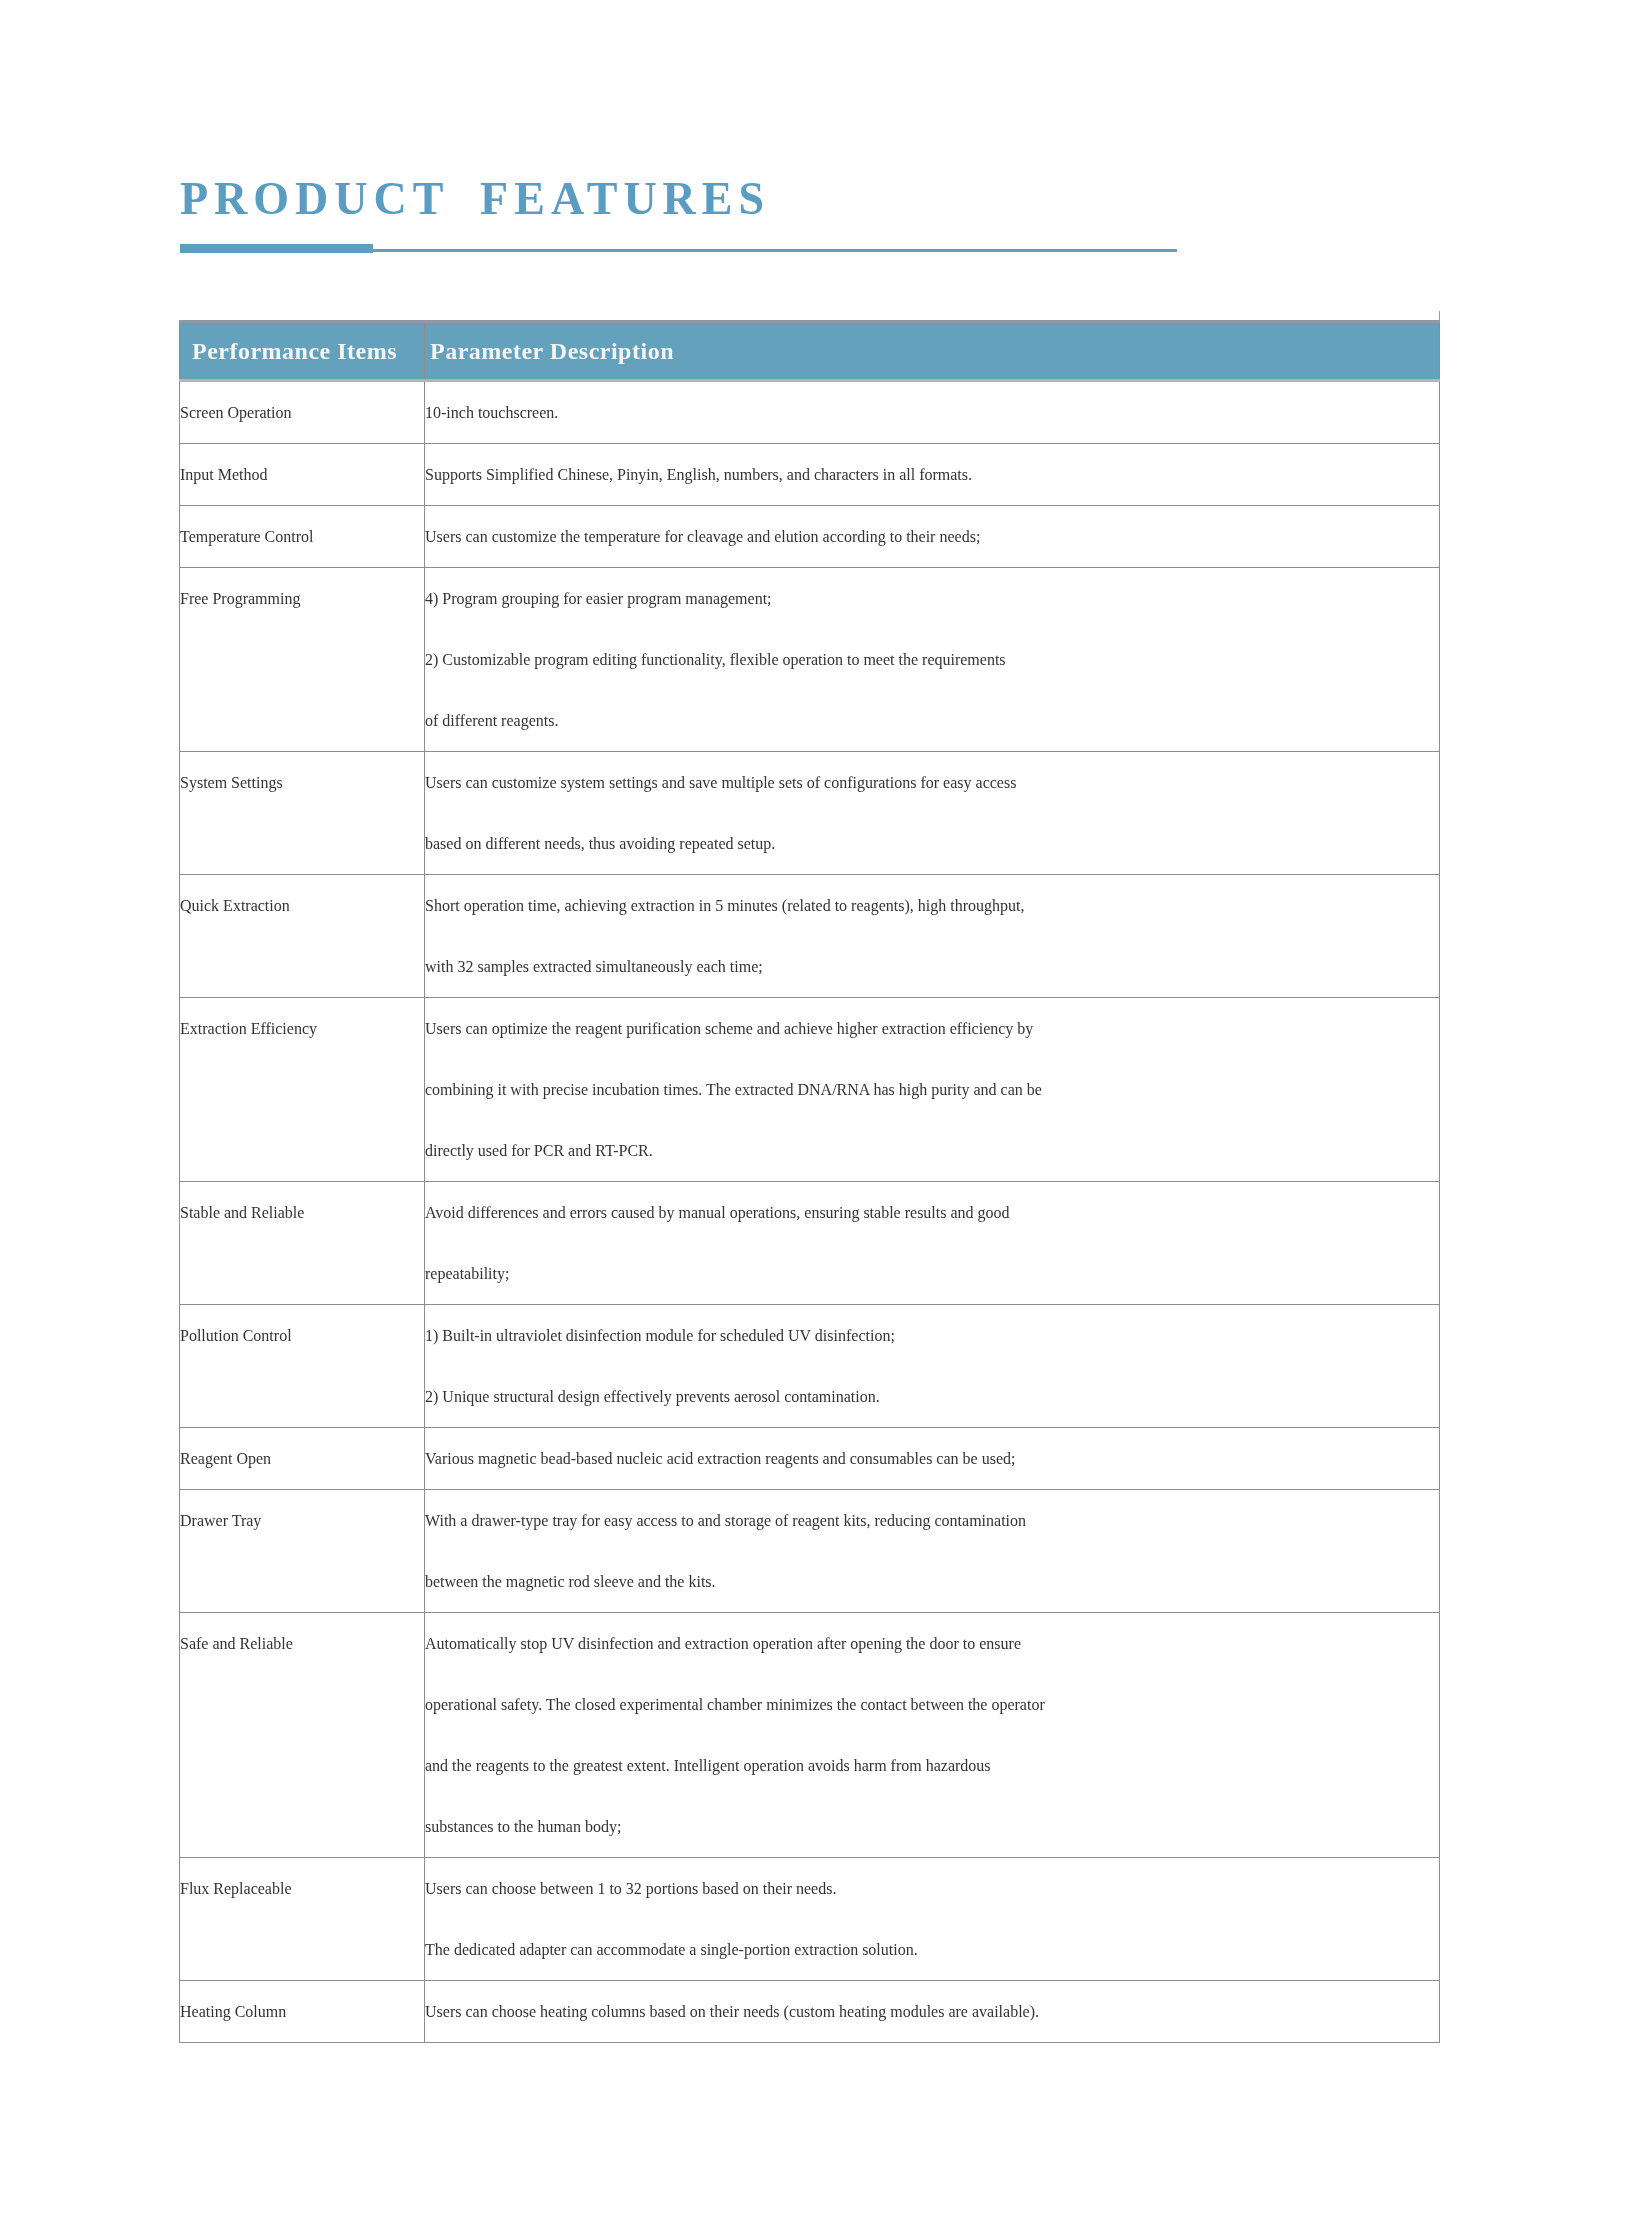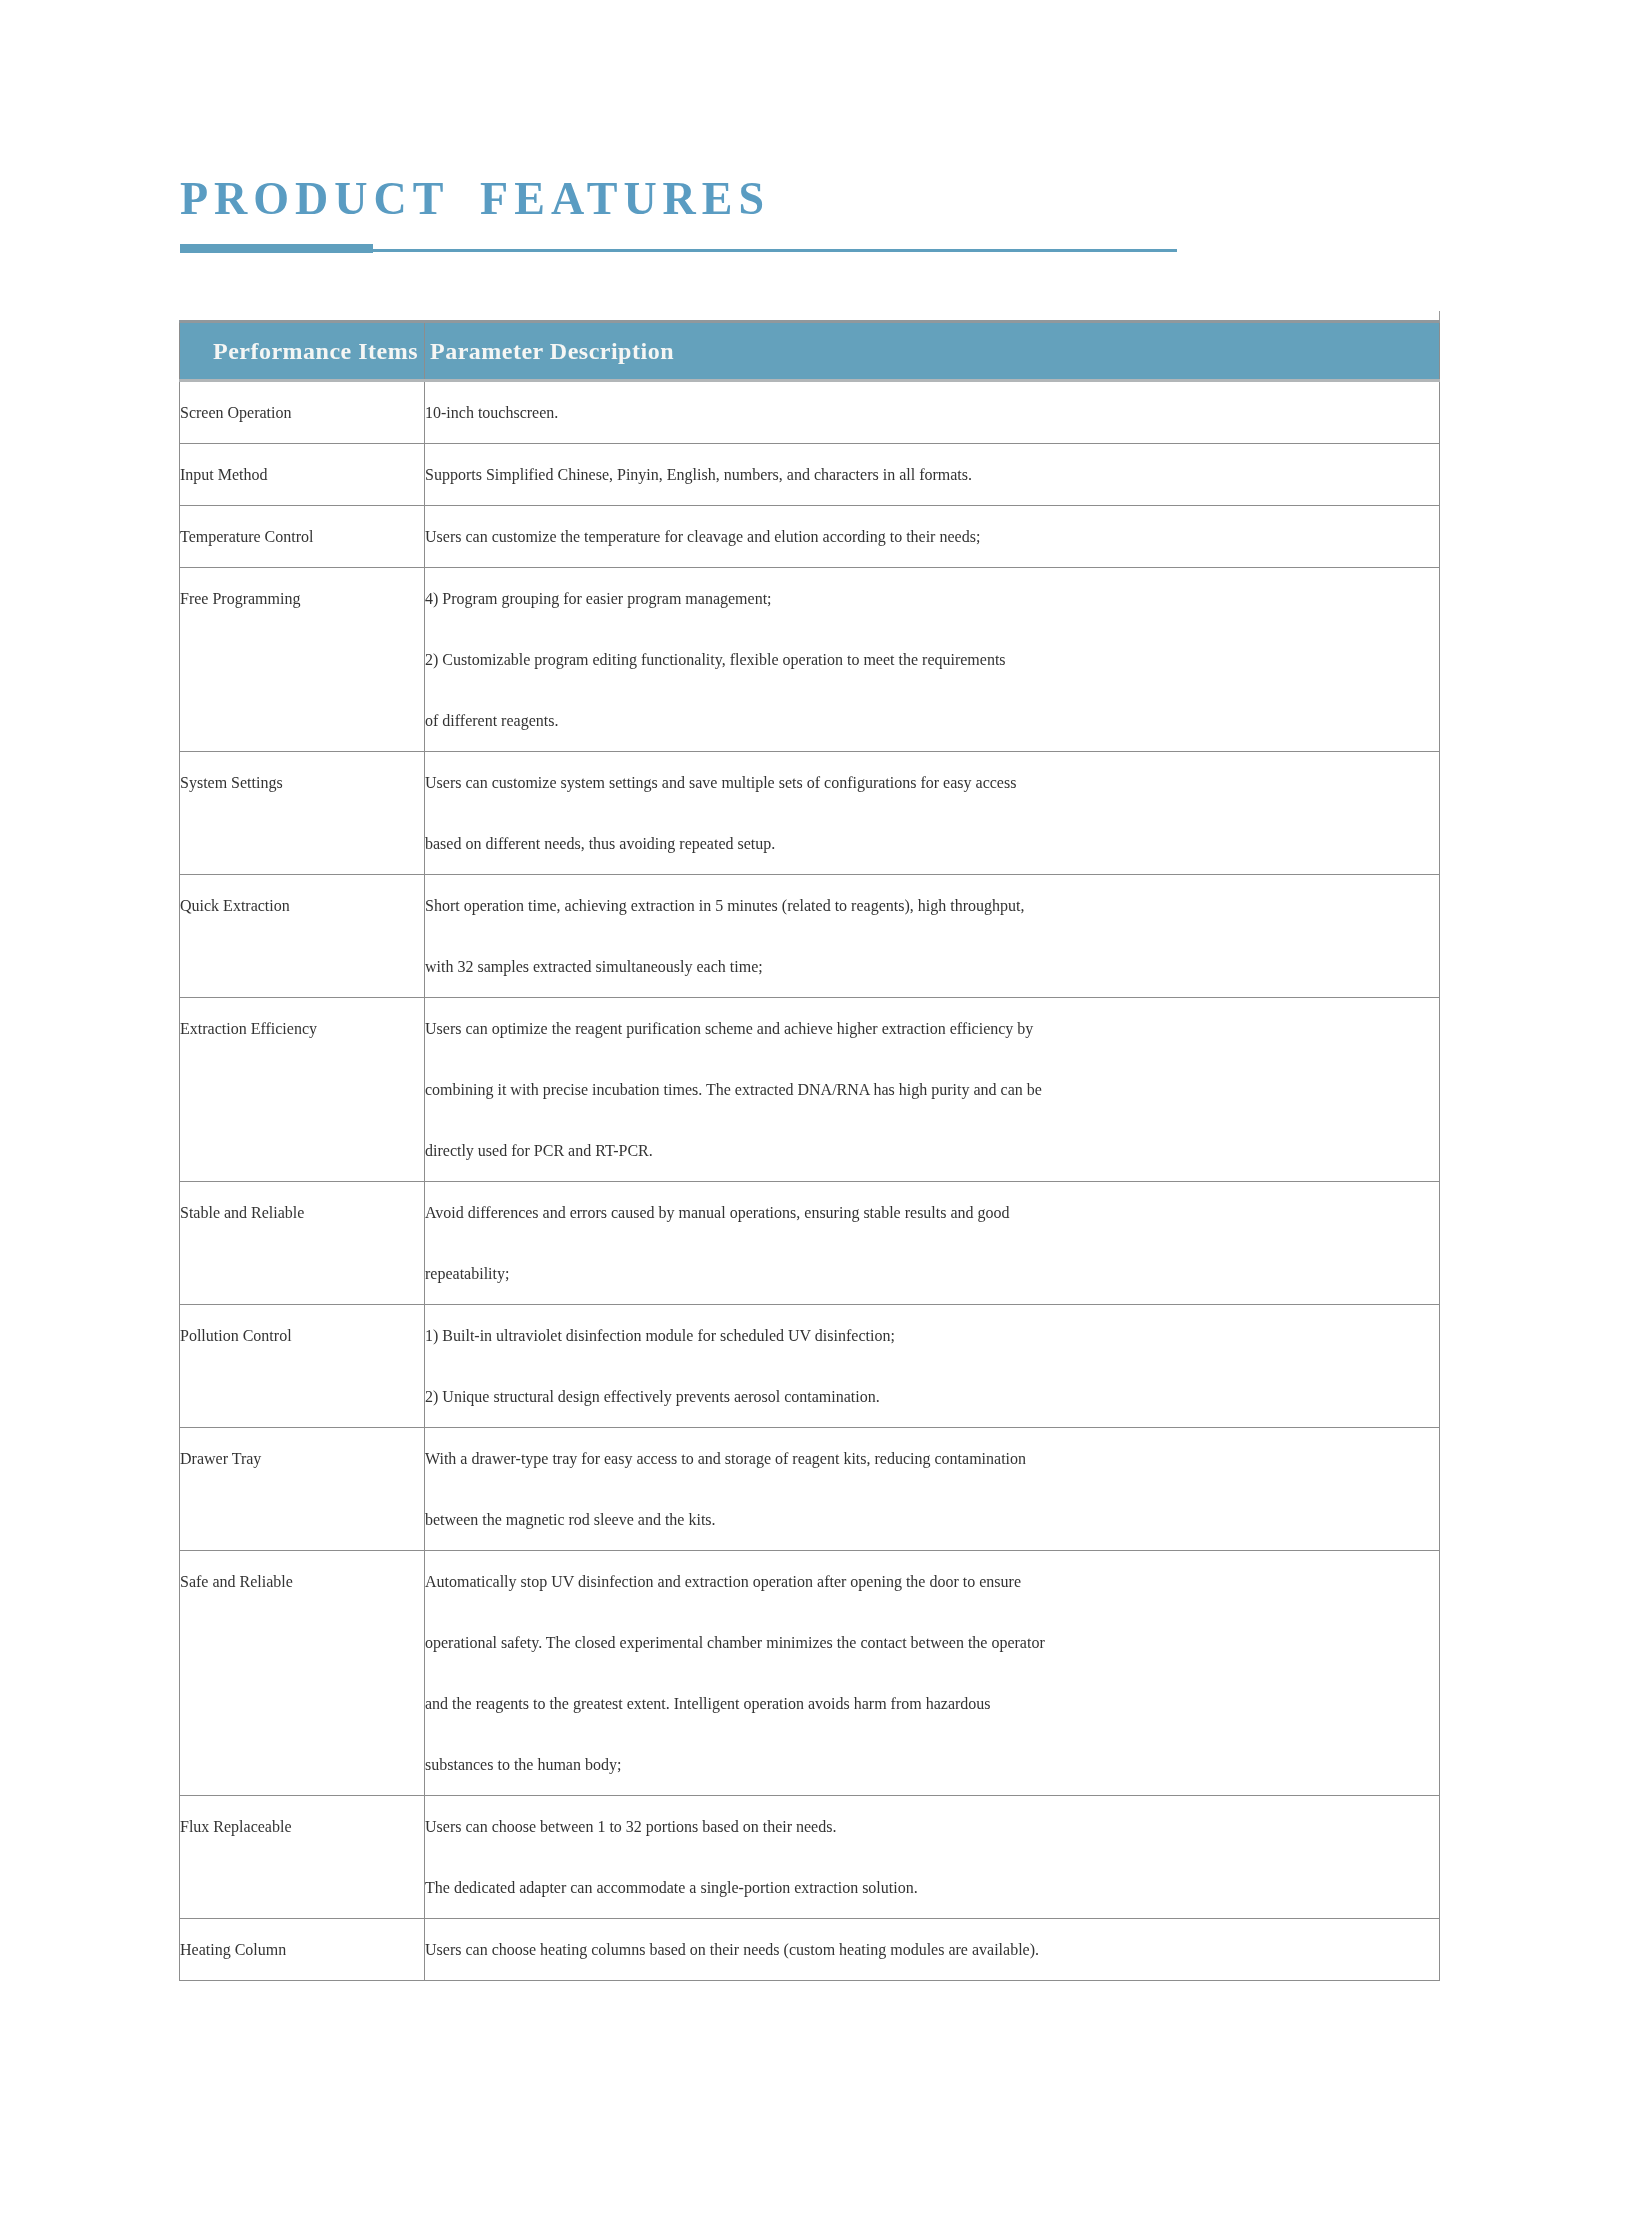--- a/index.html
+++ b/index.html
@@ -65,21 +65,21 @@
     text-align:left;
     letter-spacing:0.5px;
     border-top:3px solid #91989c;
     border-bottom:3px solid #b2b6b8;
     padding:0;
     vertical-align:middle;
   }
   table.features th.col-item{
     border-left:1px solid #8d8d8d;
     border-right:1px solid #8d8d8d;
-    padding-left:33px;
+    padding-left:12px;
   }
   table.features th.col-desc{
     border-right:1px solid #8d8d8d;
     padding-left:5px;
   }
   table.features td{
     border:1px solid #8d8d8d;
     vertical-align:top;
     font-size:16px;
     line-height:61px;
@@ -179,20 +179,26 @@
           </td>
         </tr>
         <tr>
           <td class="item-cell">Pollution Control</td>
           <td class="desc-cell">
             <div class="desc-line">1) Built-in ultraviolet disinfection module for scheduled UV disinfection;</div>
             <div class="desc-line">2) Unique structural design effectively prevents aerosol contamination.</div>
           </td>
         </tr>
         <tr>
+          <td class="item-cell">Reagent Open</td>
+          <td class="desc-cell">
+            <div class="desc-line">Various magnetic bead-based nucleic acid extraction reagents and consumables can be used;</div>
+          </td>
+        </tr>
+        <tr>
           <td class="item-cell">Drawer Tray</td>
           <td class="desc-cell">
             <div class="desc-line">With a drawer-type tray for easy access to and storage of reagent kits, reducing contamination</div>
             <div class="desc-line">between the magnetic rod sleeve and the kits.</div>
           </td>
         </tr>
         <tr>
           <td class="item-cell">Safe and Reliable</td>
           <td class="desc-cell">
             <div class="desc-line">Automatically stop UV disinfection and extraction operation after opening the door to ensure</div>

